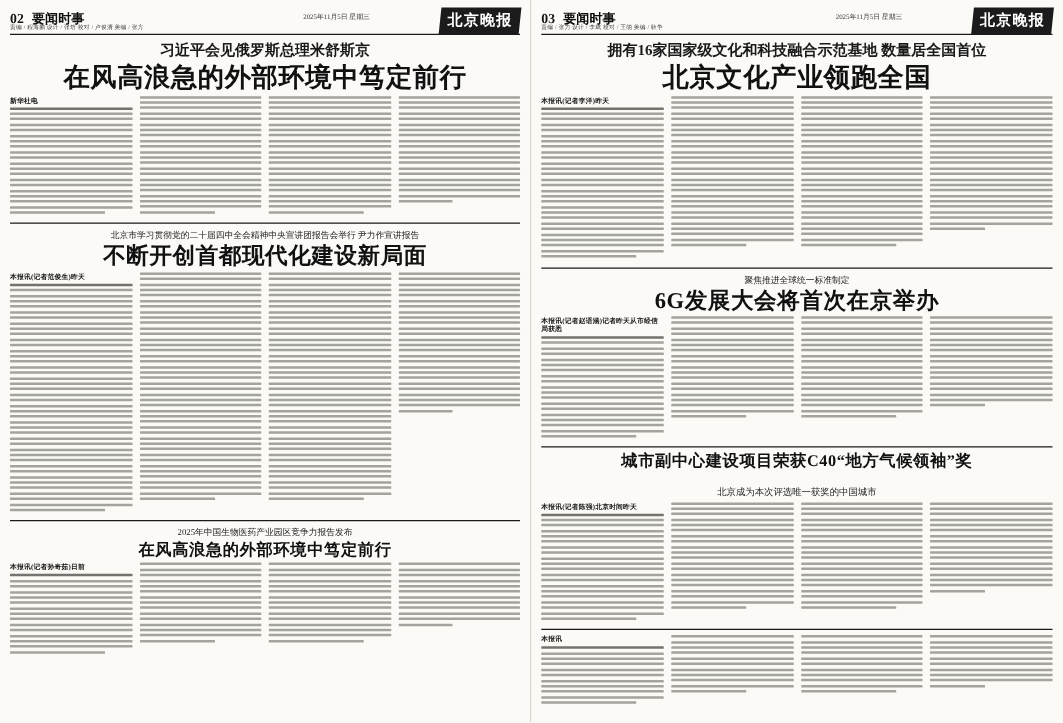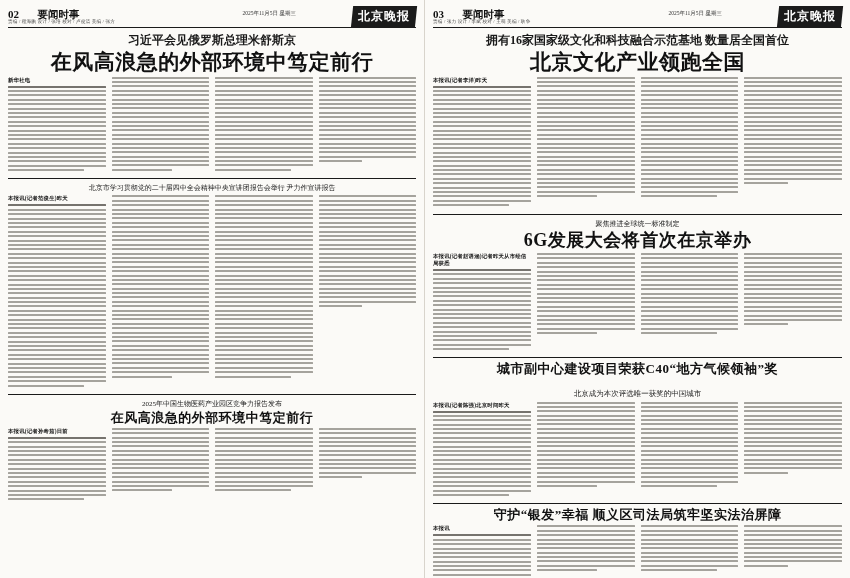--- a/index.html
+++ b/index.html
@@ -31,21 +31,21 @@
     height: 22px;
     border-bottom: 1px solid #1a1a1a;
     margin-bottom: 4px;
   }
   .folio {
     position: absolute; left: 0; top: 2px;
     font-size: 10px; font-weight: bold; color: #111;
     letter-spacing: 0px;
   }
   .folio .num { font-size: 11px; }
-  .folio .sec { margin-left: 16px; font-size: 10.5px; }
+  .folio .sec { margin-left: 4px; font-size: 10.5px; }
   .masthead-date {
     position: absolute; right: 120px; top: 4px;
     font-size: 5.5px; color: #333;
   }
   .logo-box {
     position: absolute; right: 0; top: 0px;
     background: #1b1b1b; color: #fff;
     padding: 2px 6px 3px 6px;
     font-size: 12px; font-weight: bold;
     letter-spacing: 1px;
@@ -234,20 +234,21 @@
               <div class="ln short3"></div>
         </div>
           </div>
       </div>
     </div>
 
     <div class="sec-divider"></div>
 
     <div class="article">
       <div class="shoulder small">北京市学习贯彻党的二十届四中全会精神中央宣讲团报告会举行 尹力作宣讲报告</div>
+      <div class="headline h-lg">不断开创首都现代化建设新局面</div>
       <div class="cols">
         <div class="col">
             <div class="lead-label">本报讯(记者范俊生)昨天</div>
             <div class="textblock">
           <div class="ln dark"></div>
               <div class="ln"></div>
               <div class="ln"></div>
               <div class="ln"></div>
               <div class="ln"></div>
               <div class="ln"></div>
@@ -843,21 +844,20 @@
               <div class="ln"></div>
               <div class="ln short3"></div>
         </div>
           </div>
       </div>
     </div>
 
     <div class="sec-divider"></div>
 
     <div class="article">
-      <div class="headline h-sm">守护“银发”幸福  顺义区司法局筑牢坚实法治屏障</div>
       <div class="cols">
         <div class="col">
             <div class="lead-label">本报讯</div>
             <div class="textblock">
           <div class="ln dark"></div>
               <div class="ln"></div>
               <div class="ln"></div>
               <div class="ln"></div>
               <div class="ln"></div>
               <div class="ln"></div>

